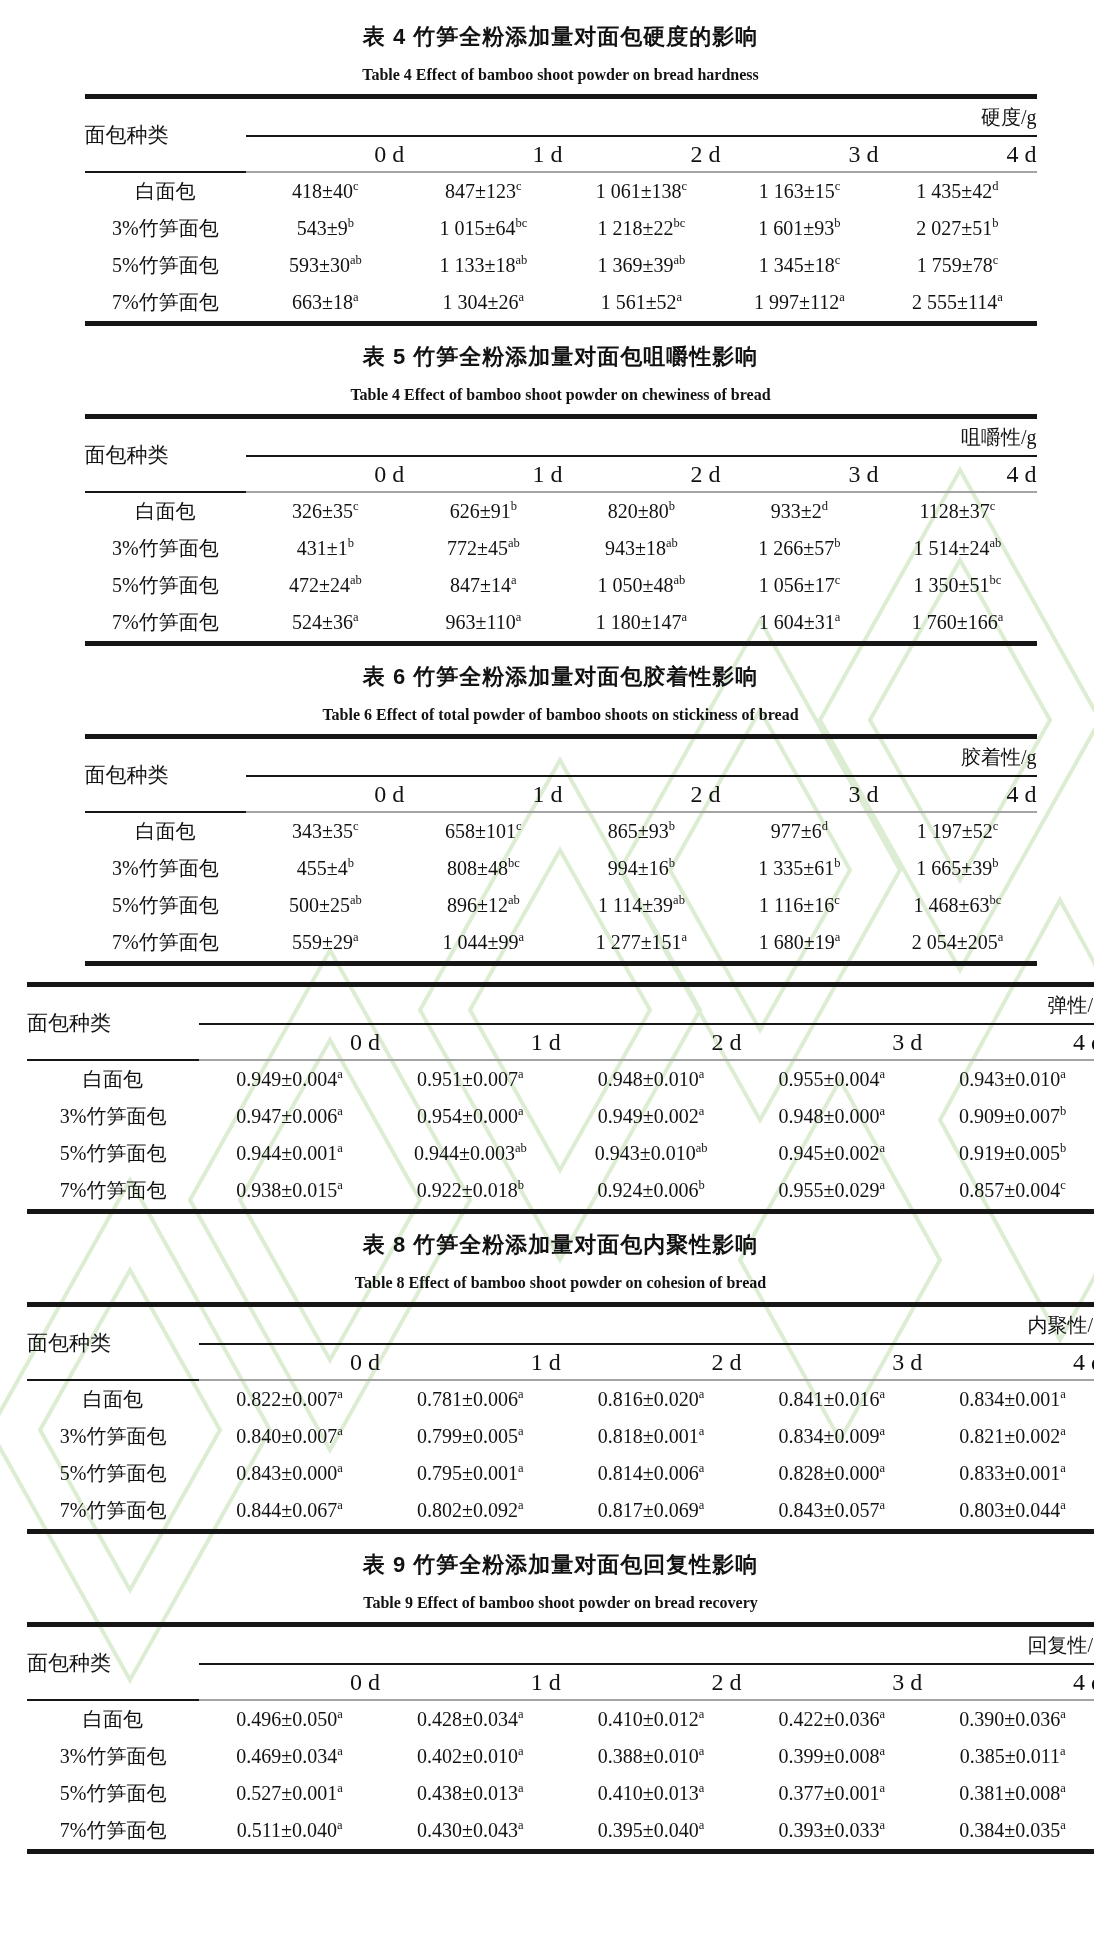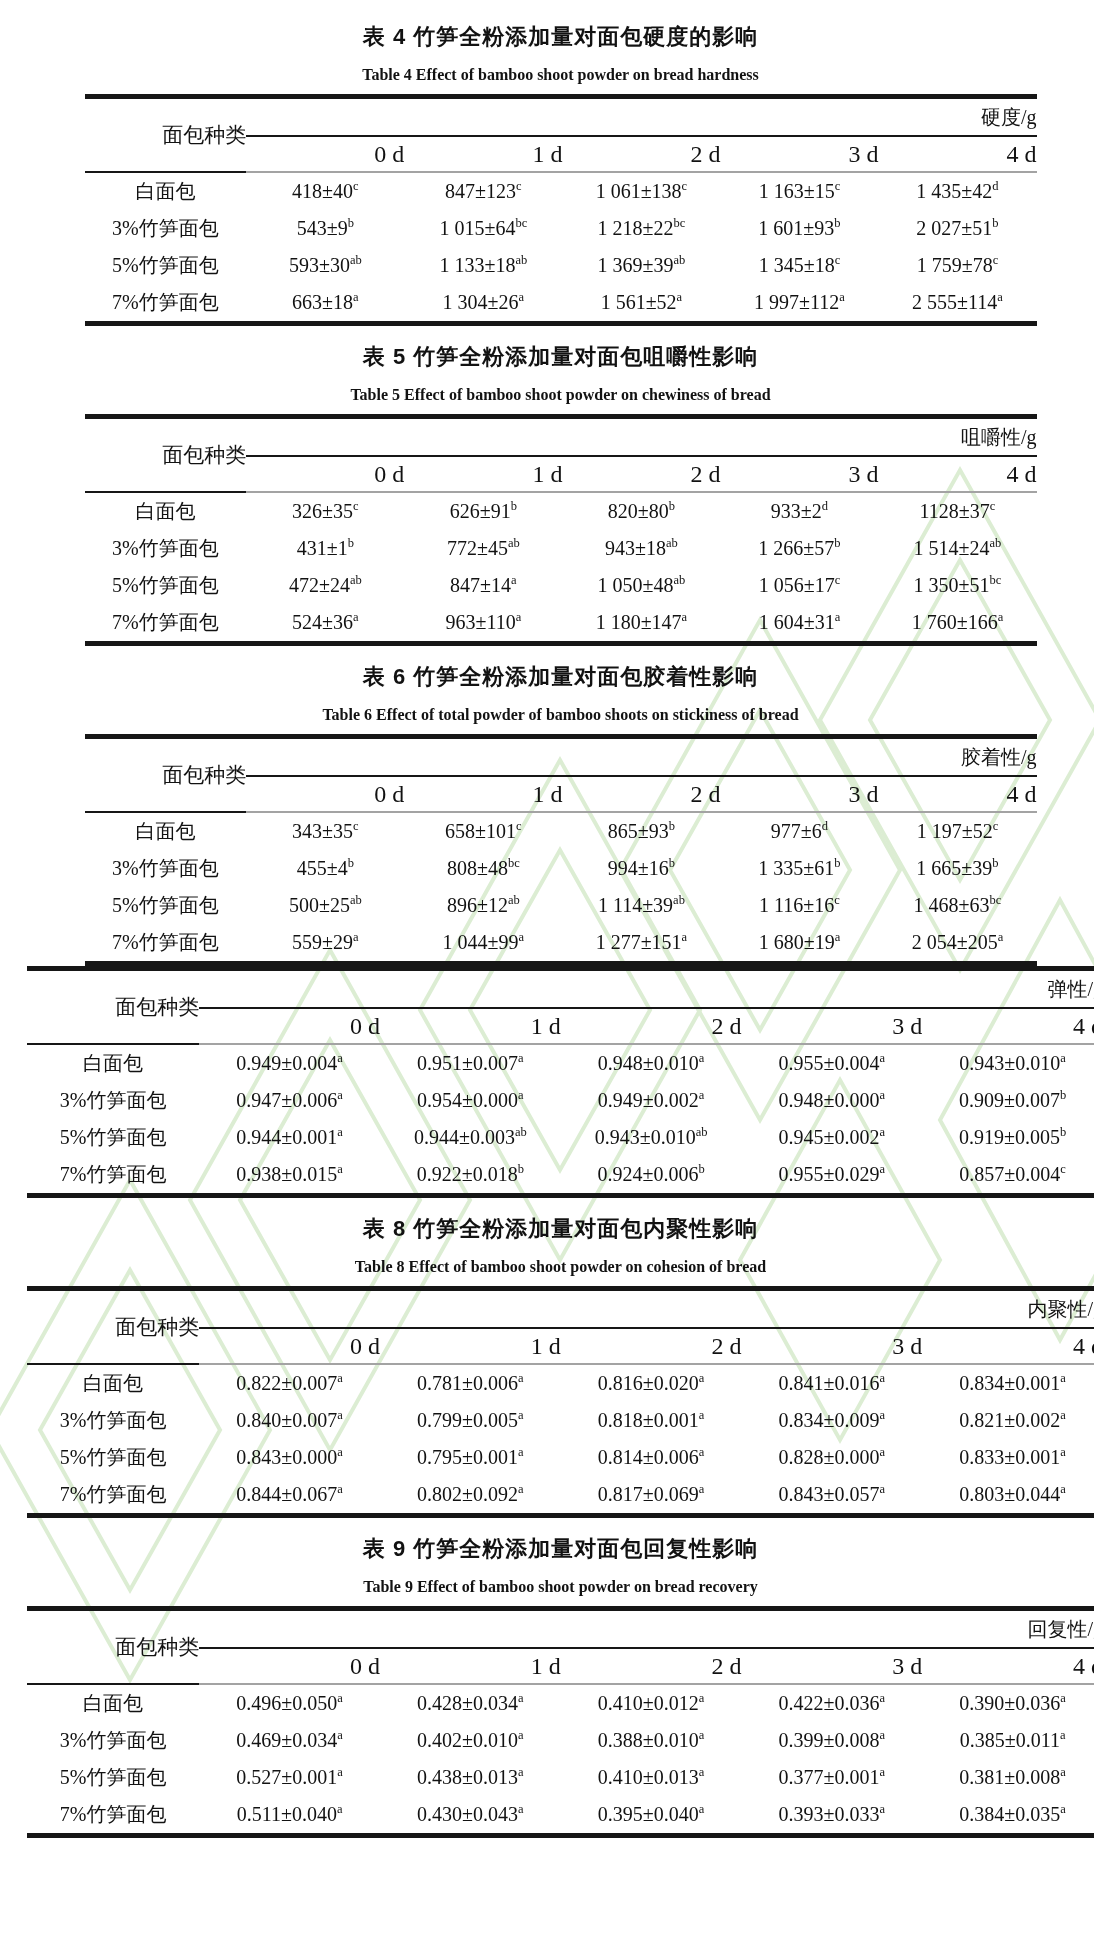--- a/index.html
+++ b/index.html
@@ -4,41 +4,41 @@
 <style>
   html,body{margin:0;padding:0;background:#ffffff;}
   body{
     width:1094px;min-height:1942px;position:relative;
     font-family:"Liberation Serif","DejaVu Serif",serif;
     color:#121212;overflow:hidden;
   }
   #watermark{position:absolute;top:0;left:0;z-index:0;pointer-events:none;}
   #content{position:relative;z-index:1;padding-top:6px;}
 
-  .table-block{margin:0 auto;padding-left:27px;}
+  .table-block{margin:16px auto;padding-left:27px;}
   .cn-title{
     font-family:"Liberation Sans","DejaVu Sans",sans-serif;
     font-weight:bold;font-size:22px;text-align:center;
     margin:16px 0 0 0;letter-spacing:1px;
   }
   .en-title{
     font-family:"Liberation Serif","DejaVu Serif",serif;
     font-weight:bold;font-size:16px;text-align:center;
     margin:14px 0 10px 0;
   }
   table.data-table{
     border-collapse:collapse;table-layout:fixed;
     border-top:5px solid #161616;border-bottom:5px solid #161616;
     margin:0 auto;
   }
   table.narrow{width:952px;}
   table.wide{width:1076px;}
   th,td{padding:0;font-weight:normal;}
   th.rowhead{
-    font-size:21px;text-align:right;vertical-align:middle;
+    font-size:21px;text-align:left;vertical-align:middle;
     border-bottom:2px solid #161616;
   }
   th.measure{
     font-size:20px;text-align:right;height:36px;vertical-align:middle;
     border-bottom:2px solid #161616;
   }
   tr.day-row th{
     font-size:24px;text-align:right;height:34px;vertical-align:middle;
     border-bottom:2px solid #a3a3a3;
   }
@@ -128,21 +128,21 @@
             <td>1 561±52<sup>a</sup></td>
             <td>1 997±112<sup>a</sup></td>
             <td>2 555±114<sup>a</sup></td>
           </tr>
         </tbody>
     </table>
   </section>
 
   <section class="table-block">
     <h3 class="cn-title">表 5  竹笋全粉添加量对面包咀嚼性影响</h3>
-    <h4 class="en-title">Table 5 Effect of bamboo shoot powder on chewiness of bread</h4>
+    <h4 class="en-title">Table 4 Effect of bamboo shoot powder on chewiness of bread</h4>
     <table class="data-table narrow">
       <colgroup>
           <col style="width:17%">
           <col style="width:16.6%">
           <col style="width:16.6%">
           <col style="width:16.6%">
           <col style="width:16.6%">
           <col style="width:16.6%">
         </colgroup>
       <thead>

